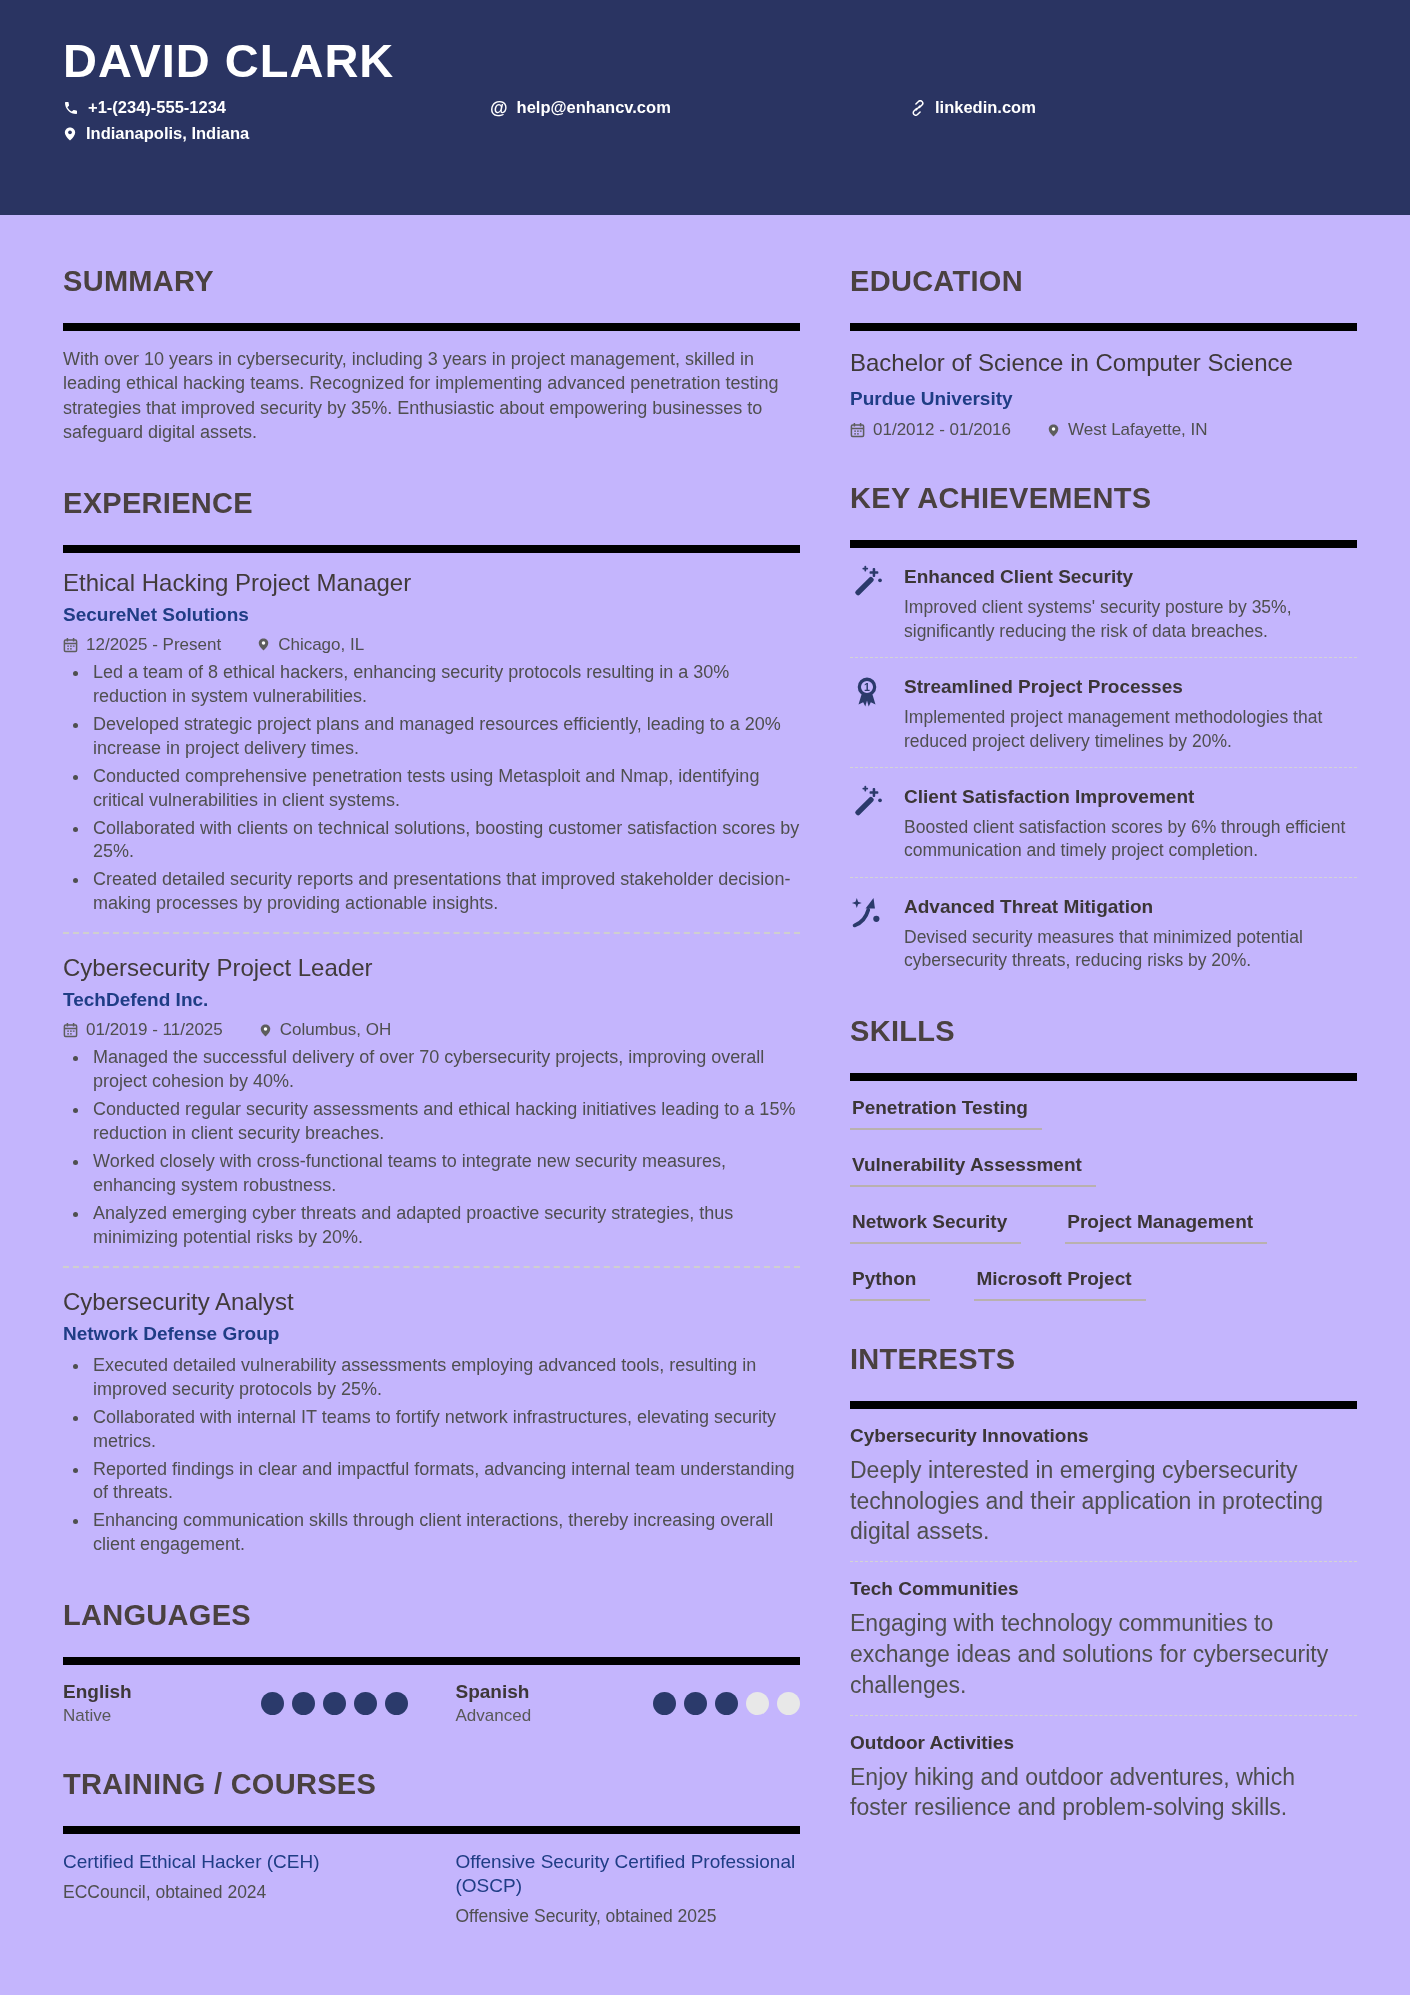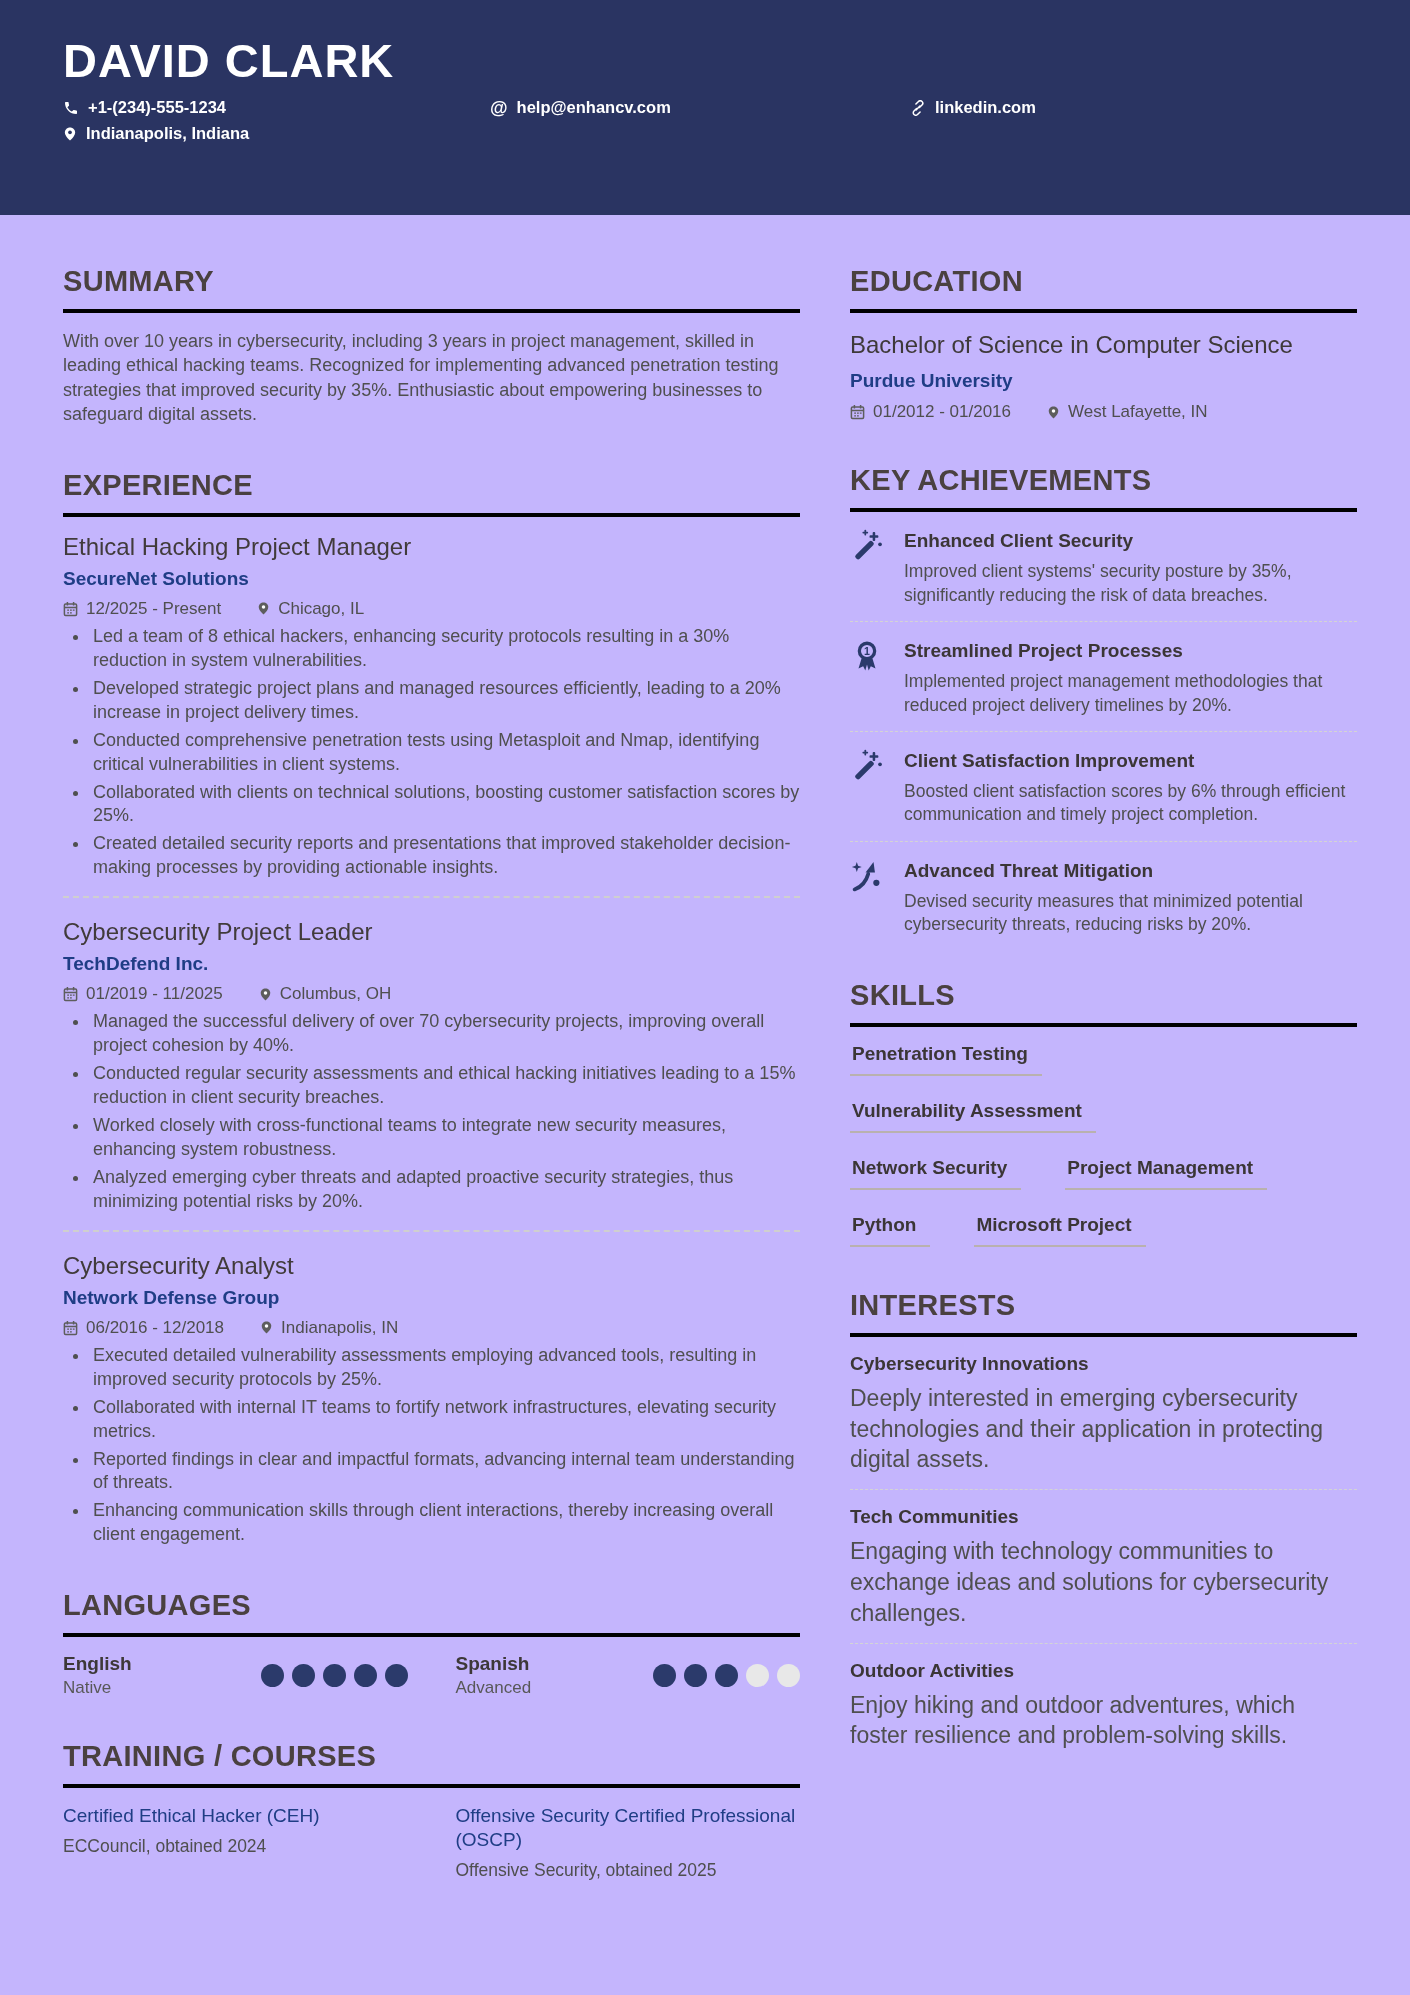--- a/index.html
+++ b/index.html
@@ -16,21 +16,21 @@
   .contact-item.loc{grid-column:1 / span 3;}
   .at-glyph{font-size:18px;font-weight:bold;line-height:1;}
 
   
   .main{display:flex;gap:50px;padding:0 53px 0 63px;margin-top:50px;}
   .col-left{width:737px;flex:none;}
   .col-right{flex:1;min-width:0;}
   section{margin-top:42px;}
   section.first{margin-top:0;}
   .sec-title{font-size:29px;font-weight:bold;color:#4a4140;letter-spacing:.3px;margin:0 0 16px;
-             padding-bottom:11px;border-bottom:4px solid #000000;}
+             padding-bottom:25px;border-bottom:8px solid #000000;}
 
   .summary-text{margin:0;font-size:18px;line-height:1.36;color:#4f4f4f;}
 
   
   .job-title{margin:0 0 7px;font-size:24px;font-weight:normal;color:#413b3b;}
   .company{margin:0 0 9px;font-size:19px;font-weight:bold;color:#1f3d85;}
   .meta-row{display:flex;gap:36px;align-items:center;font-size:17px;color:#4f4f4f;margin-bottom:6px;}
   .meta-item{display:flex;align-items:center;gap:8px;}
   .bullets{margin:4px 0 0;padding-left:27px;font-size:18px;line-height:1.33;color:#4f4f4f;}
   .bullets li{margin-bottom:4px;padding-left:3px;}
@@ -198,41 +198,20 @@
             <li>Worked closely with cross-functional teams to integrate new security measures, enhancing system robustness.</li>
             <li>Analyzed emerging cyber threats and adapted proactive security strategies, thus minimizing potential risks by 20%.</li>
           </ul>
         </article>
 
         <hr class="dashed">
 
         <article class="job">
           <h3 class="job-title">Cybersecurity Analyst</h3>
           <div class="company">Network Defense Group</div>
-          <div class="meta-row">
-            <span class="meta-item">
-              <span>
-                  <svg width="15" height="16" viewBox="0 0 15 16" fill="none" stroke="#5d5d5d" stroke-width="1.5">
-                    <rect x="1.4" y="3" width="12.2" height="11.4" rx="1.2"></rect>
-                    <path d="M4.4 1v3.4M10.6 1v3.4M1.4 6.6h12.2"></path>
-                    <path d="M4.2 9.2h1.8M7 9.2h1.8M9.8 9.2h1.8M4.2 11.8h1.8M7 11.8h1.8" stroke-width="1.3"></path>
-                  </svg>
-                </span>
-              <span>06/2016 - 12/2018</span>
-            </span>
-            <span class="meta-item">
-              <span>
-                  <svg width="13" height="15" viewBox="0 0 15 16">
-                    <path fill="#5d5d5d" d="M7.5 1C4.4 1 2 3.4 2 6.4c0 4 5.5 8.6 5.5 8.6S13 10.4 13 6.4C13 3.4 10.6 1 7.5 1z"></path>
-                    <circle cx="7.5" cy="6.2" r="2" fill="#ffffff"></circle>
-                  </svg>
-                </span>
-              <span>Indianapolis, IN</span>
-            </span>
-          </div>
           <ul class="bullets">
             <li>Executed detailed vulnerability assessments employing advanced tools, resulting in improved security protocols by 25%.</li>
             <li>Collaborated with internal IT teams to fortify network infrastructures, elevating security metrics.</li>
             <li>Reported findings in clear and impactful formats, advancing internal team understanding of threats.</li>
             <li>Enhancing communication skills through client interactions, thereby increasing overall client engagement.</li>
           </ul>
         </article>
       </section>
 
       <section>

